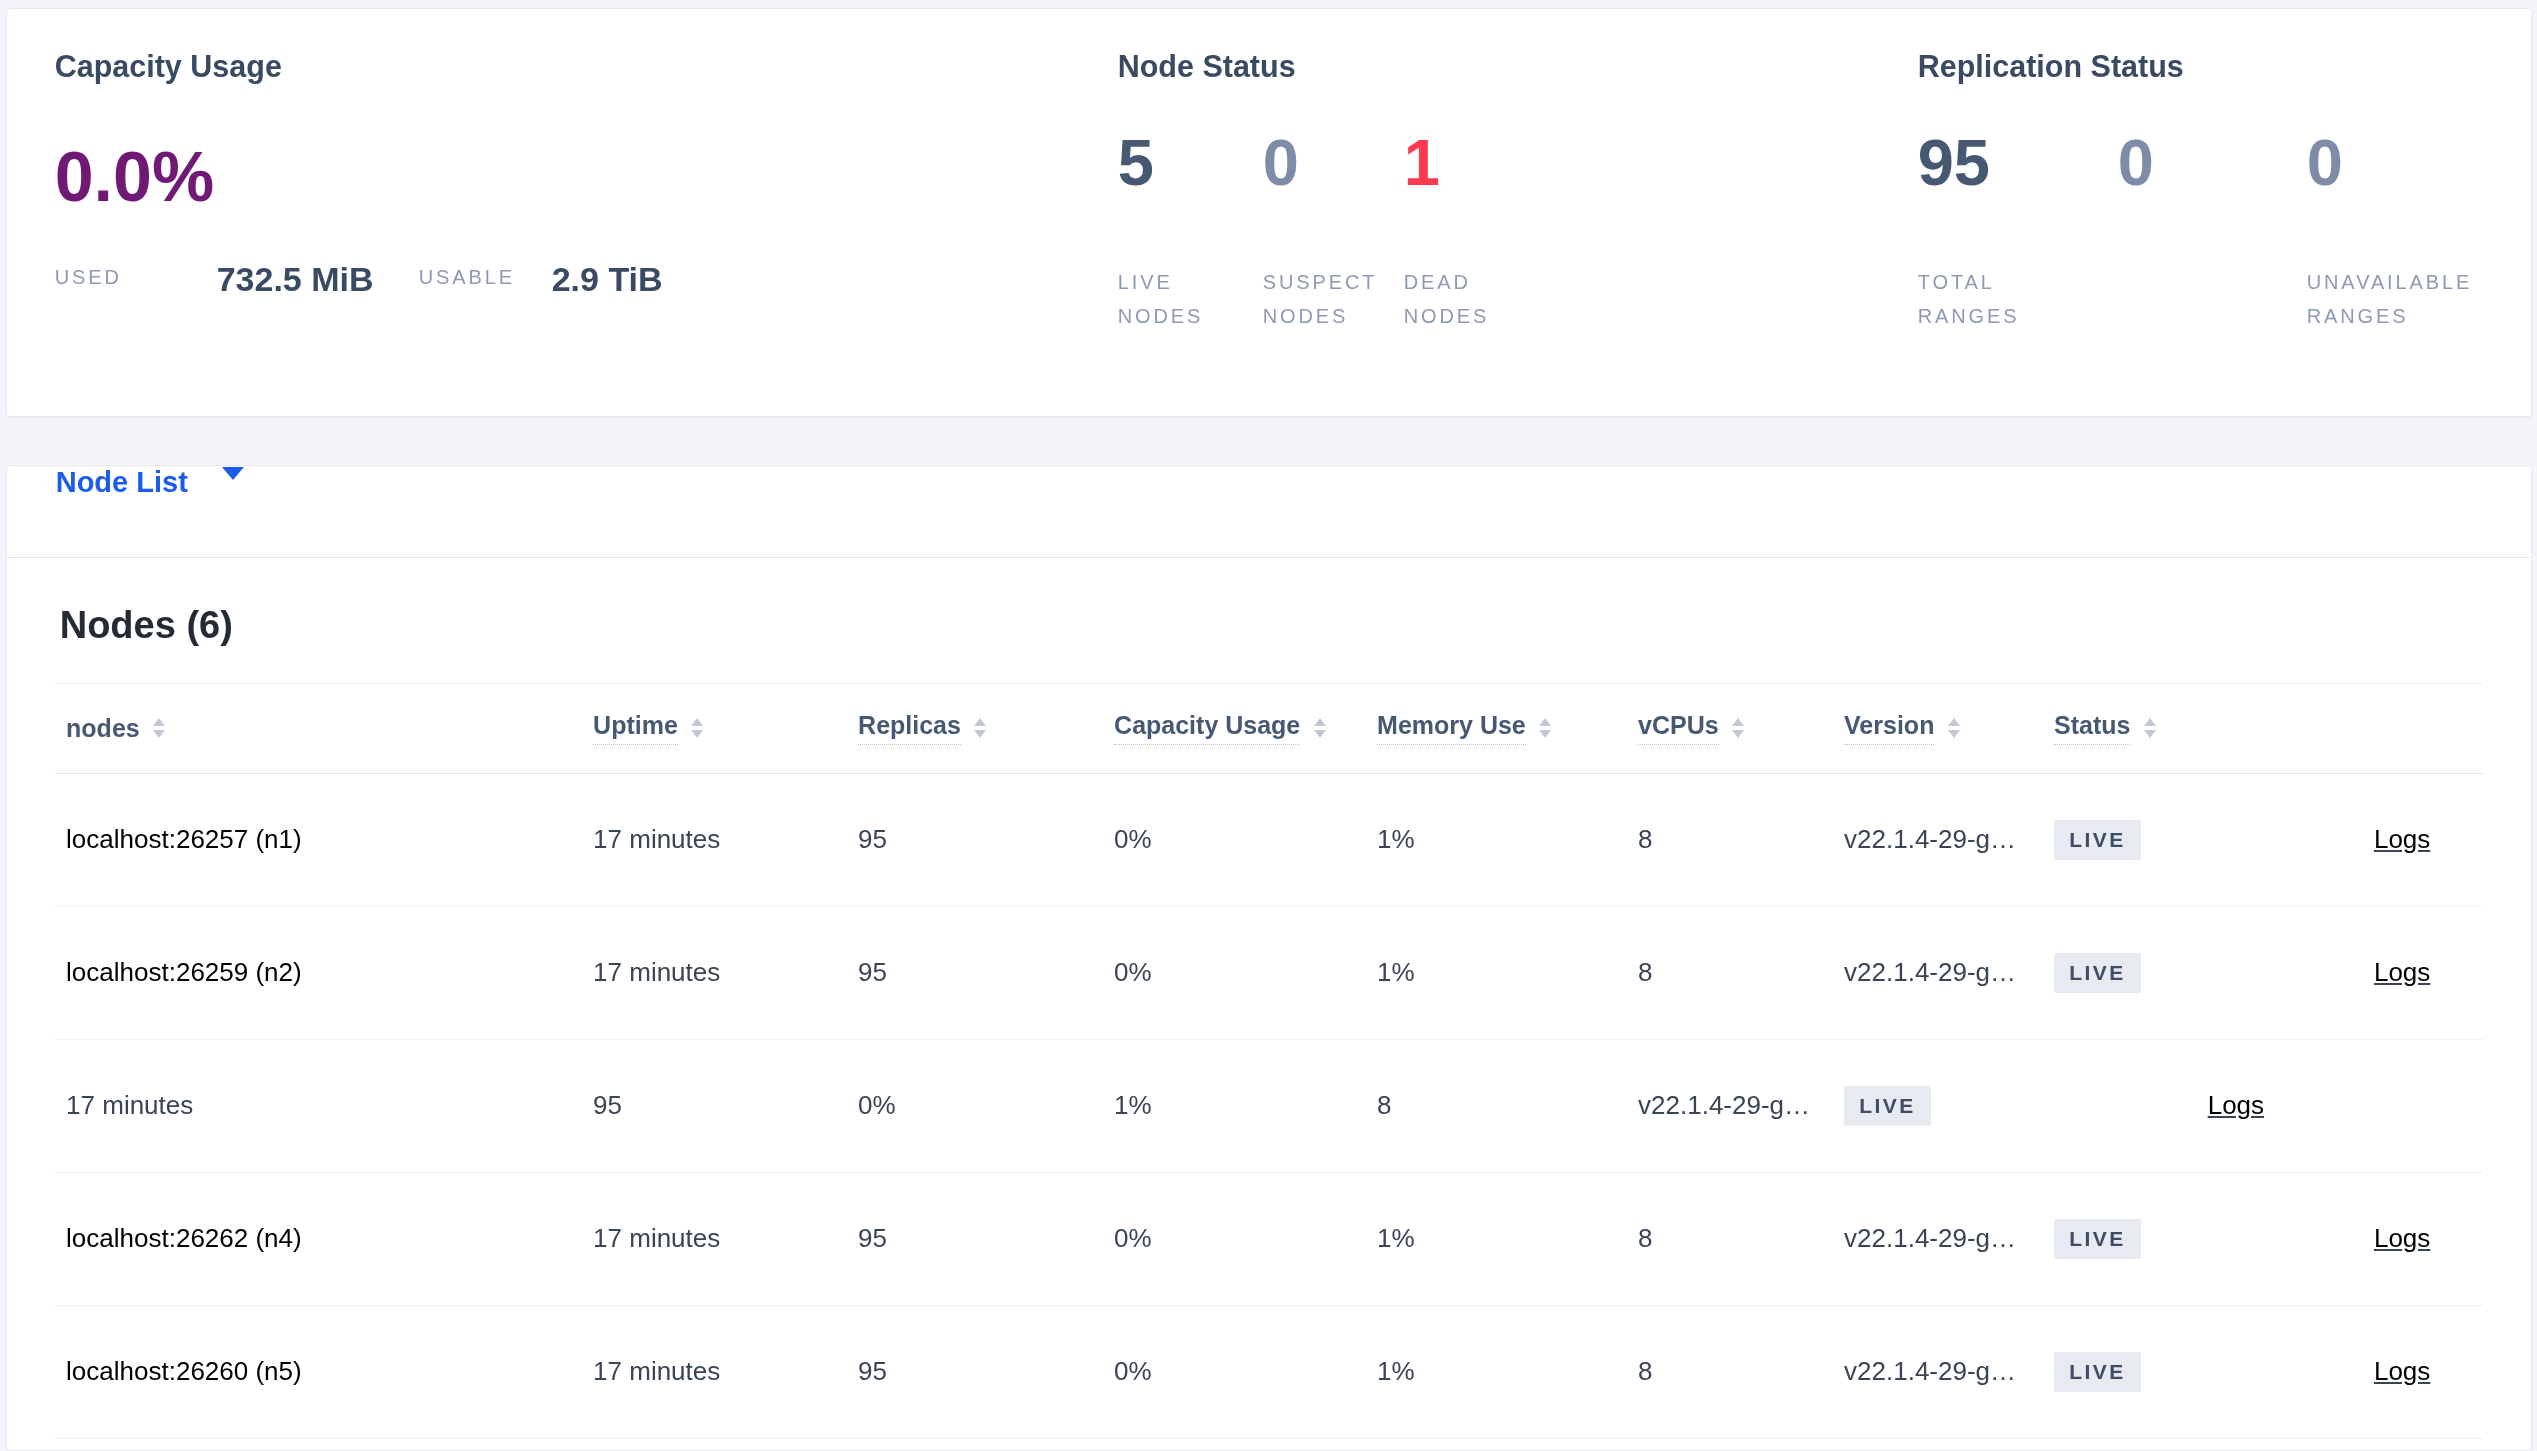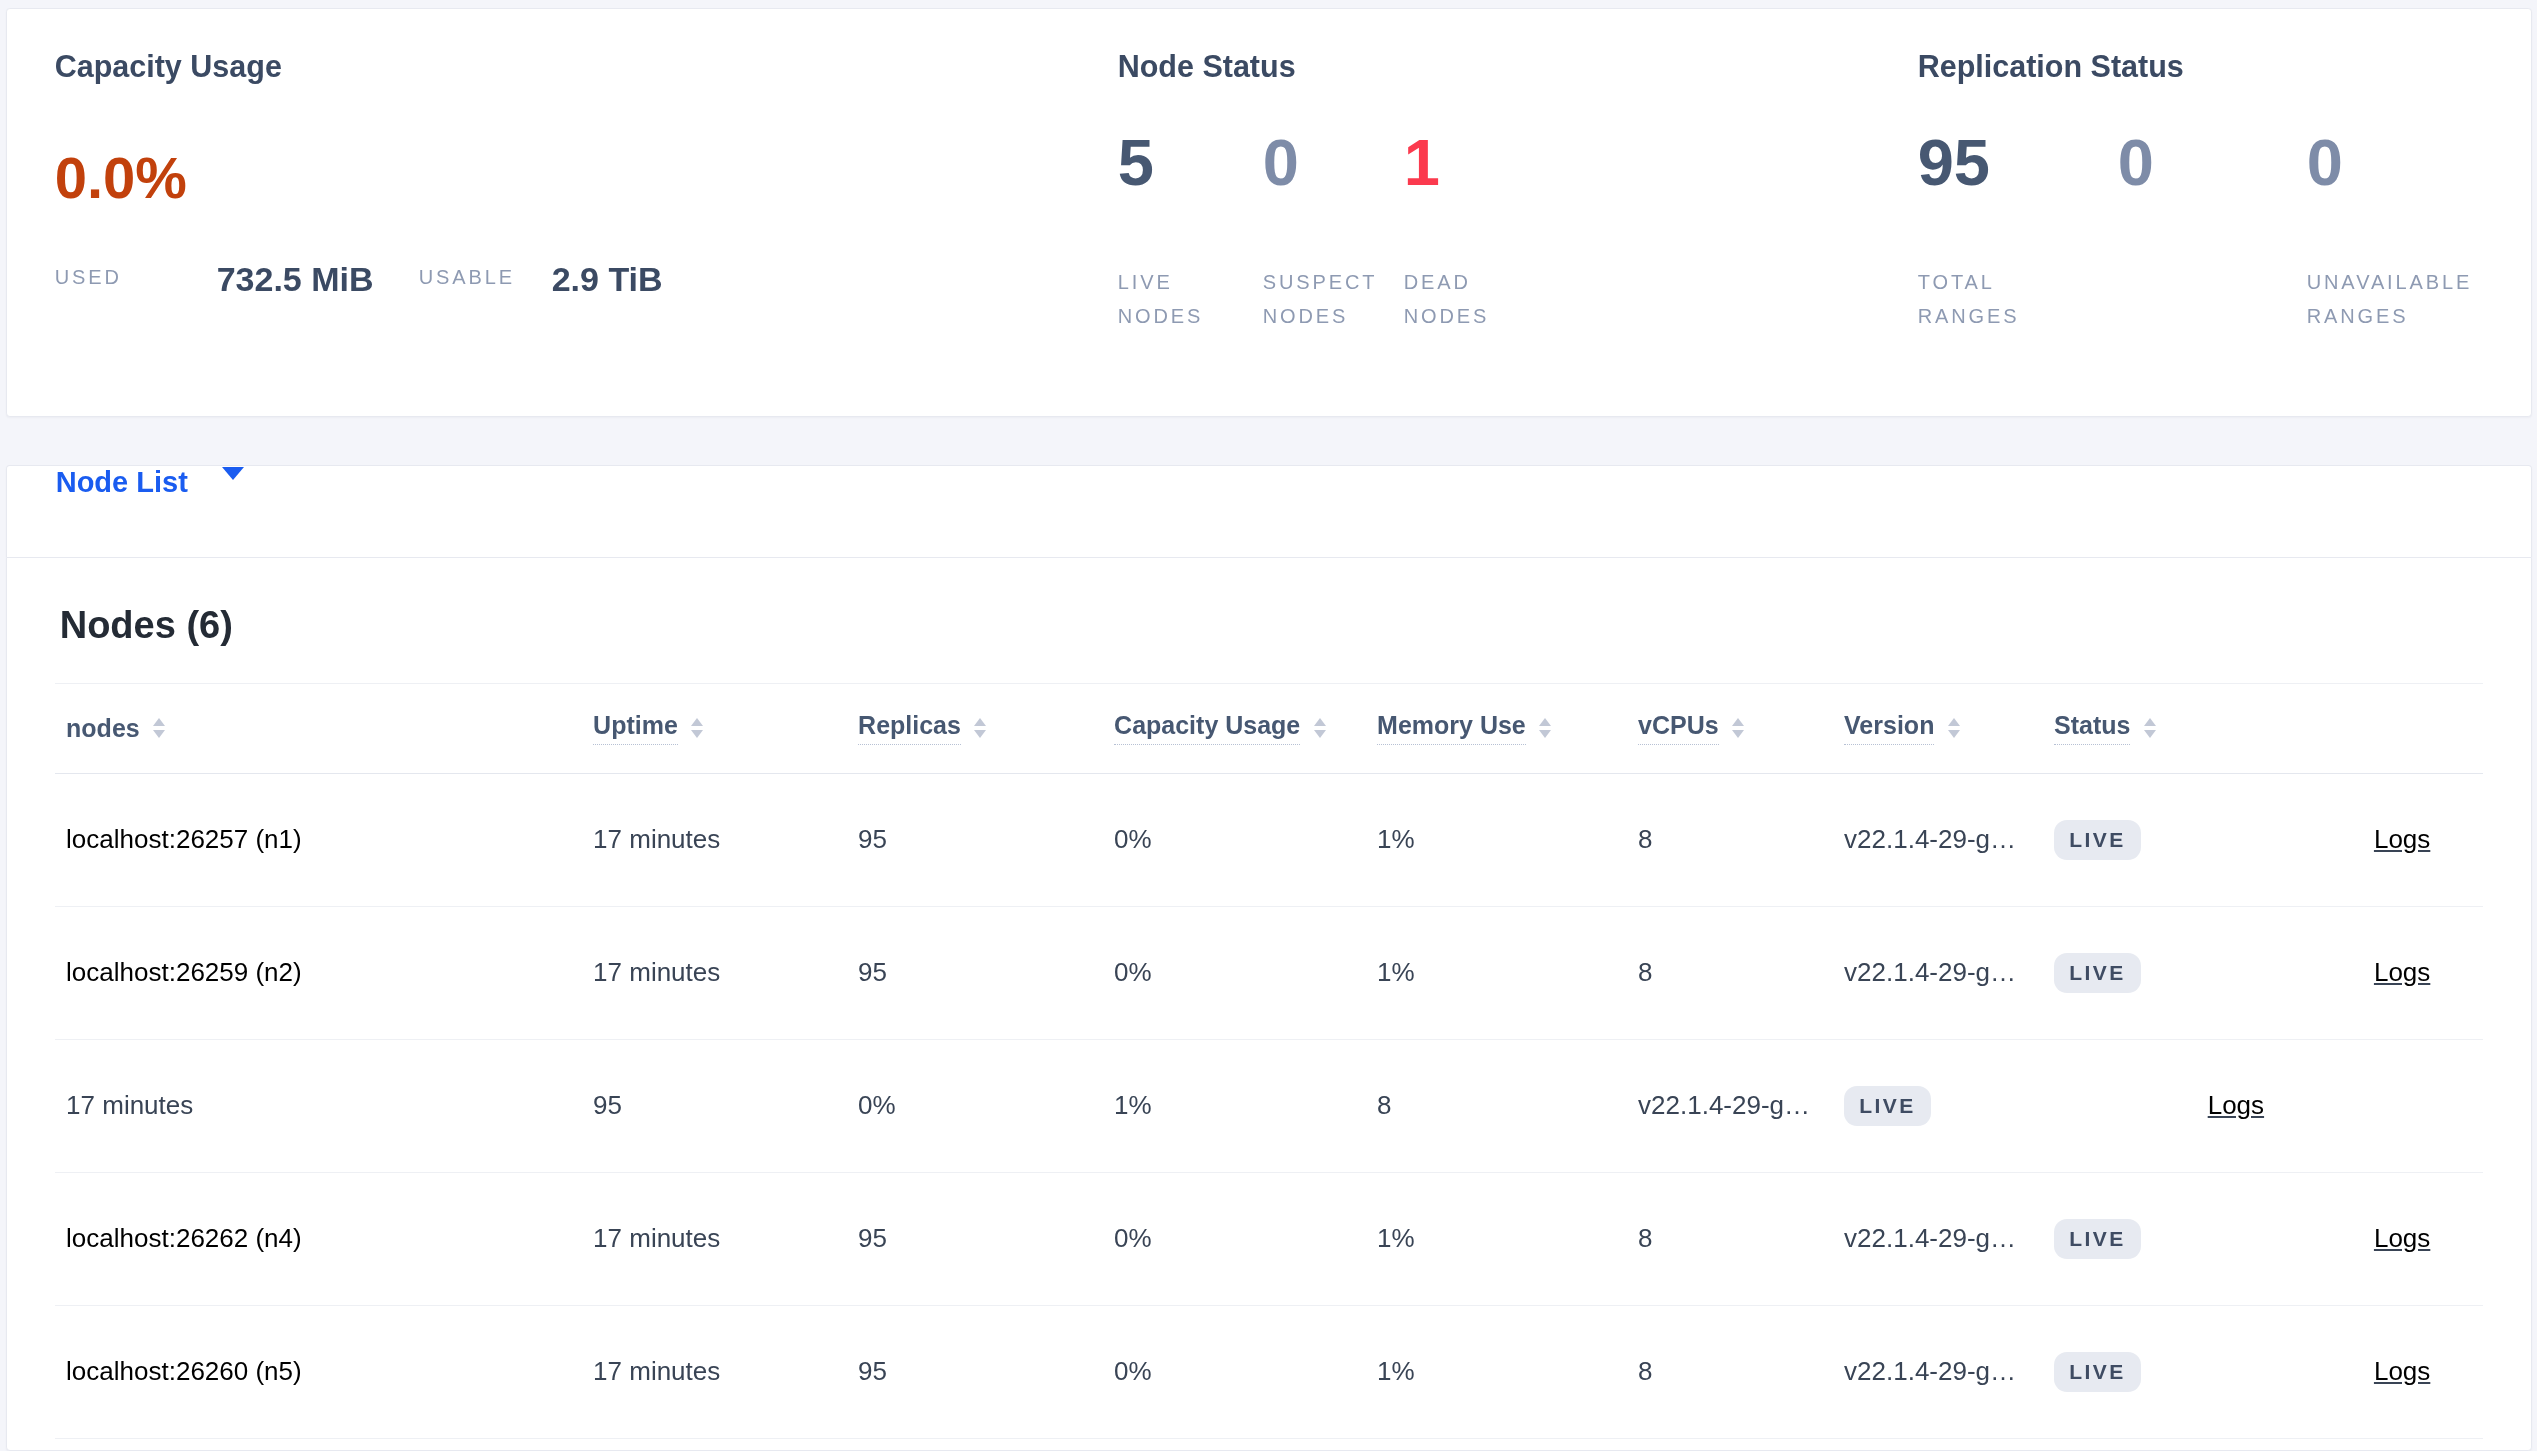--- a/index.html
+++ b/index.html
@@ -22,21 +22,21 @@
     margin:7.6px 5.7px 0 5.7px;
     height:409px;
   }
   .sec { position:absolute; top:38px; }
   .sec-capacity   { left:48px;  width:1000px; }
   .sec-nodes      { left:1111px; width:724px; }
   .sec-replication{ left:1911px; width:610px; }
   .sec-title { font-size:30.5px; font-weight:700; color:#3b4a63; line-height:38px; }
 
   .cap-row { display:flex; margin-top:59px; }
-  .cap-percent { font-size:58px; font-weight:600; color:#c2410c; line-height:67px; width:158px; flex:none; }
+  .cap-percent { font-size:70px; font-weight:600; color:#701a75; line-height:67px; width:158px; flex:none; }
   .cap-bar-block { position:relative; padding-top:25px; width:533px; }
   .cap-bar { position:relative; width:525px; height:36px; background:#e2e5ee; }
   .cap-bar-dark { position:absolute; right:0; top:0; height:36px; width:79px; background:#c9cedb; }
   .cap-tick { position:absolute; top:67px; width:1.9px; height:14.3px; background:#8593ad; }
   .cap-tick-label {
     position:absolute; top:88px; transform:translateX(-50%);
     font-size:21px; color:#67779c; white-space:nowrap;
   }
   .cap-usage { display:flex; align-items:flex-start; margin-top:49px; }
   .stat-label {
@@ -111,21 +111,21 @@
   .sort-icon .down { width:0;height:0;border-left:6.7px solid transparent;border-right:6.7px solid transparent;border-top:8.6px solid #c2c8d6; }
 
   .data-row { height:133px; border-bottom:1px solid #eef0f4; font-size:26px; color:#394455; }
   .data-row a { text-decoration:none; }
   .cell-node a, .cell-logs a { color:#000000; font-size:26px; }
   .cell-logs { text-align:right;text-decoration:underline; }
   .badge {
     display:inline-block;
     background:#e7eaf1; color:#3f4c63;
     font-size:21px; font-weight:700; letter-spacing:2.4px;
-    padding:9.5px 15.2px; border-radius:13px; line-height:1;
+    padding:9.5px 15.2px; border-radius:2px; line-height:1;
   }
 </style>
 </head>
 <body>
 
 <div class="panel summary-card">
 
   <div class="sec sec-capacity">
     <div class="sec-title">Capacity Usage</div>
     <div class="cap-row">

